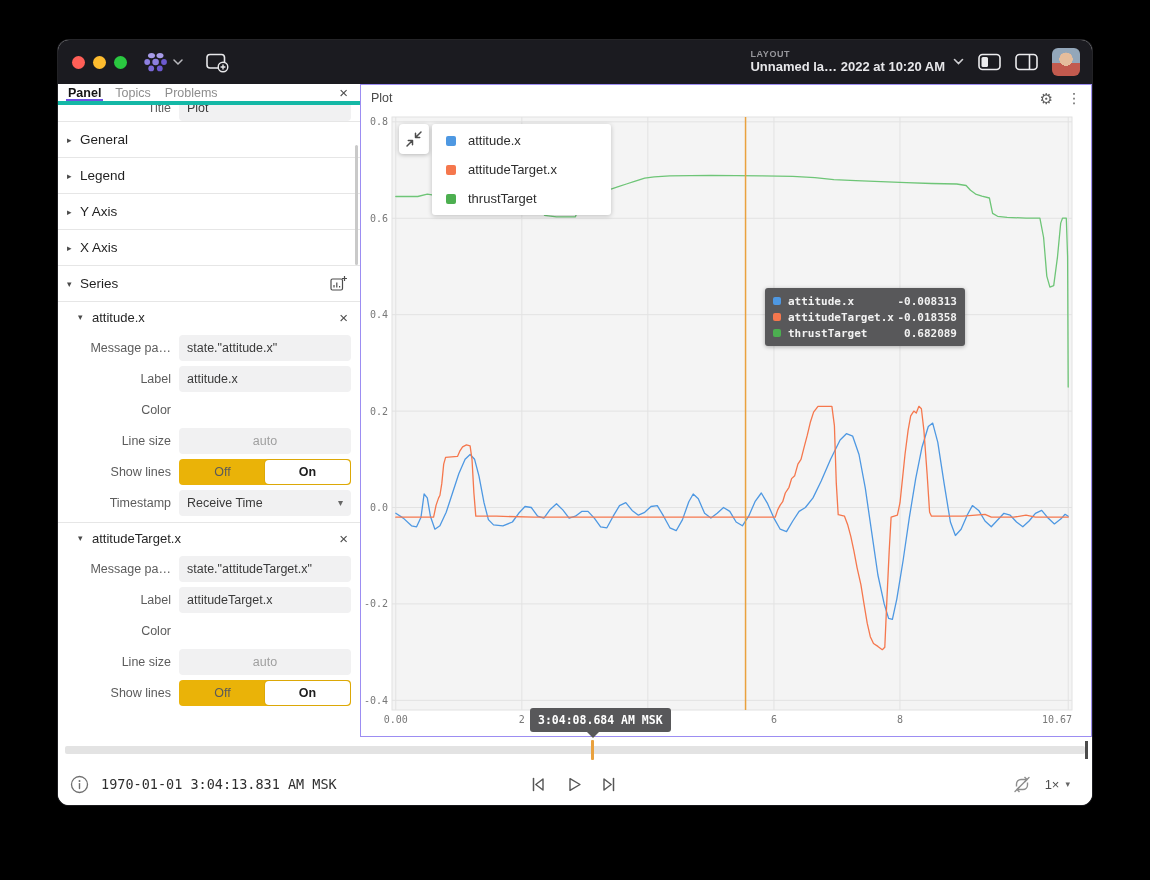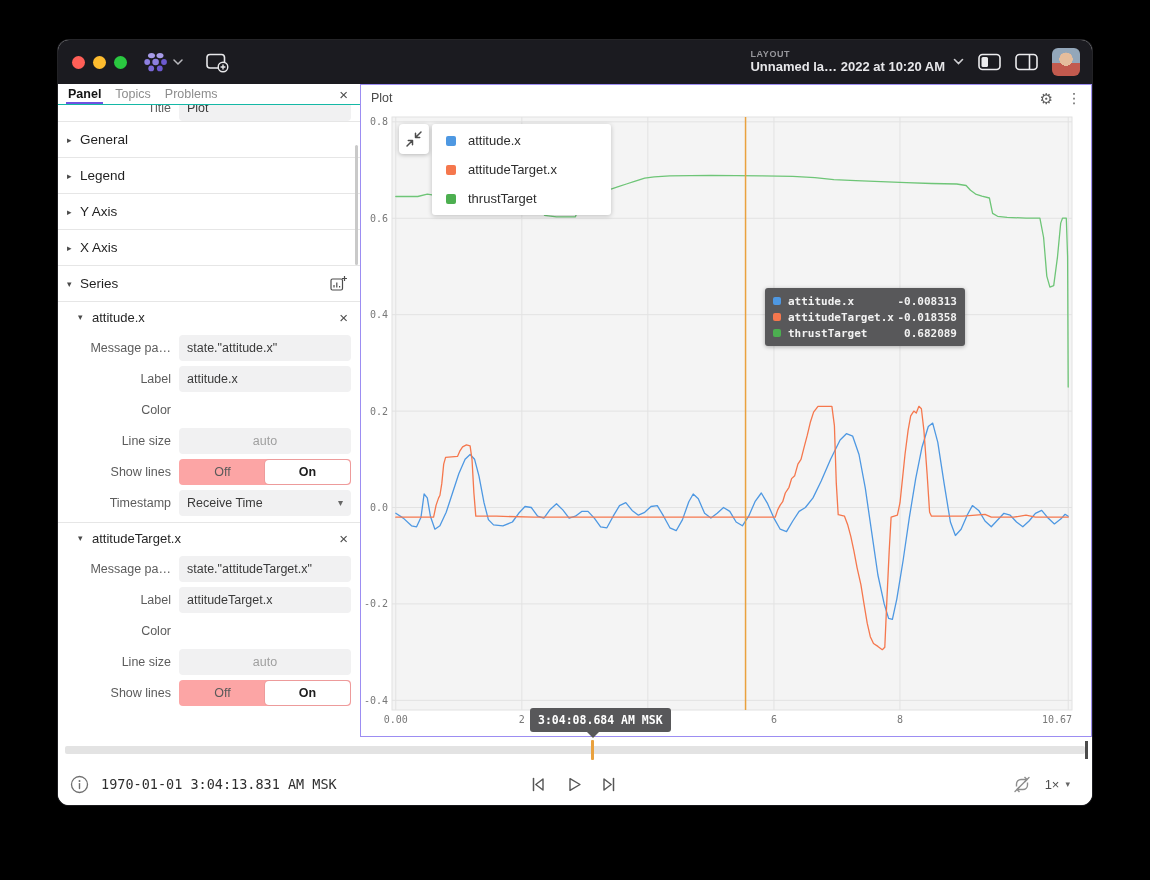--- a/index.html
+++ b/index.html
@@ -22,42 +22,42 @@
   .layout-name{ font-size:13px; color:#e7e7ea; font-weight:600; white-space:nowrap; }
   .avatar{ width:28px; height:28px; border-radius:6px; overflow:hidden;
            background: radial-gradient(circle at 50% 40%, #e5bd9c 0 30%, rgba(0,0,0,0) 31%),
                        linear-gradient(180deg,#93a7ba 0 52%, #c25a4e 53%); }
 
   
   .content{ display:flex; height:653px; background:#fff; }
 
   
   .sidebar{ width:302px; position:relative; background:#fff; overflow:hidden; flex:none; }
-  .tabbar{ height:21px; display:flex; align-items:center; border-bottom:1px solid #14b8a6; position:relative; }
+  .tabbar{ height:21px; display:flex; align-items:center; border-bottom:4px solid #14b8a6; position:relative; }
   .tab{ font-size:12.5px; color:#8d8d8d; margin-left:8px; padding:0 2px; position:relative; height:100%; display:flex; align-items:center; cursor:pointer; }
   .tab.active{ color:#141414; font-weight:700; }
   .tab.active::after{ content:""; position:absolute; left:0; right:0; bottom:0; height:2px; background:#6f52e0; }
   .tab + .tab{ margin-left:10px; }
   .tab-close{ margin-left:auto; margin-right:12px; color:#4d4d4d; font-size:15px; line-height:1; cursor:pointer; }
   .clip-row{ height:16px; overflow:hidden; }
   .clip-row .field-row{ margin-top:-13px; }
   .section-row{ height:36px; display:flex; align-items:center; border-top:1px solid #e6e6e6; padding:0 12px 0 9px; cursor:pointer; }
   .caret{ color:#4a4a4a; font-size:9px; width:12px; flex:none; }
   .section-label{ font-size:13.5px; color:#1f1f1f; margin-left:1px; }
   .section-spacer{ flex:1; }
   .series-group{ border-top:1px solid #e6e6e6; padding-bottom:4px; }
   .group-header{ height:30px; display:flex; align-items:center; padding:0 12px 0 20px; }
   .group-name{ font-size:13px; color:#262626; margin-left:2px; }
   .group-close{ margin-left:auto; color:#4d4d4d; font-size:15px; line-height:1; cursor:pointer; }
   .field-row{ display:flex; align-items:center; height:31px; padding:0 9px 0 0;justify-content:space-between; }
   .field-label{ width:121px; flex:none; text-align:right; font-size:12.5px; color:#5c5c5c; padding-right:8px; white-space:nowrap; overflow:hidden; }
   .field-input{ flex:1; height:26px; background:#f1f1f2; border-radius:4px; display:flex; align-items:center; padding:0 8px; font-size:12.5px; color:#3a3a3a; }
   .field-input.placeholder{ justify-content:center; color:#9f9f9f; }
   .swatch{ width:14px; height:14px; border-radius:2px; margin-right:8px; flex:none; border:1px solid rgba(0,0,0,.12); }
-  .segmented{ flex:1; height:26px; background:#fca5a5; border-radius:4px; display:flex; padding:1px; }
+  .segmented{ flex:1; height:26px; background:#eab308; border-radius:4px; display:flex; padding:1px; }
   .seg{ flex:1; display:flex; align-items:center; justify-content:center; font-size:12.5px; color:#5a5a5a; border-radius:4px; cursor:pointer; }
   .seg.active{ background:#fff; color:#1d1d1d; font-weight:700; box-shadow:0 0 0 1px rgba(0,0,0,.06); }
   .select{ cursor:pointer; }
   .select .sel-caret{ margin-left:auto; color:#666; font-size:10px; }
   .sb-scroll{ position:absolute; right:2px; top:61px; width:3px; height:120px; background:#c9c9c9; border-radius:2px; }
 
   
   .plot-panel{ flex:1; position:relative; border:1px solid #9c8df2; background:#fff; }
   .panel-header{ height:26px; display:flex; align-items:center; padding:0 10px; }
   .panel-title{ font-size:12.5px; color:#4a4a4a; }

